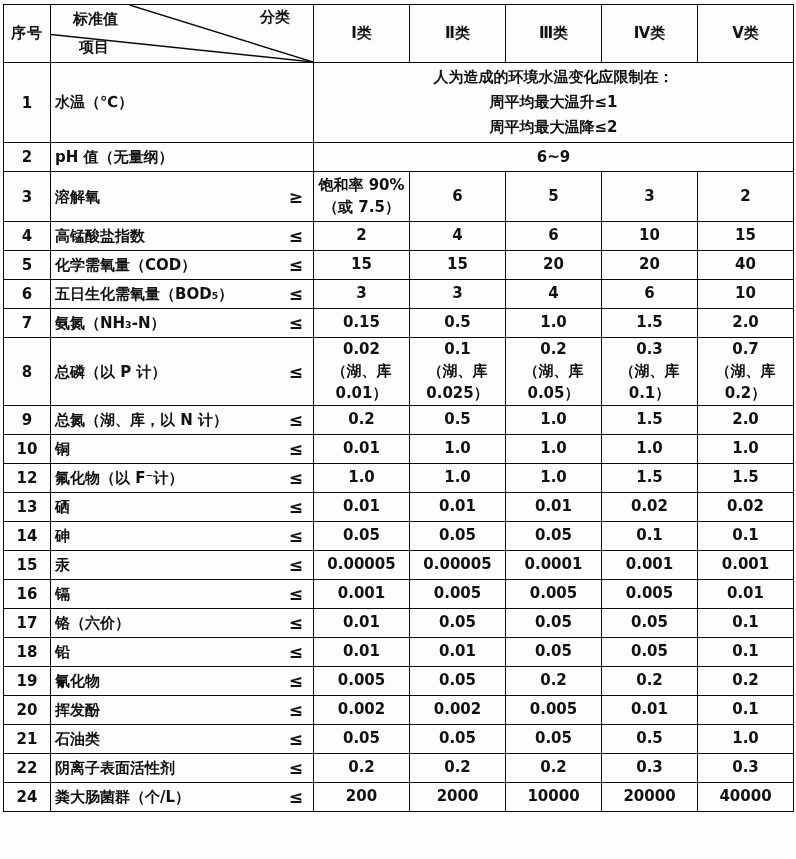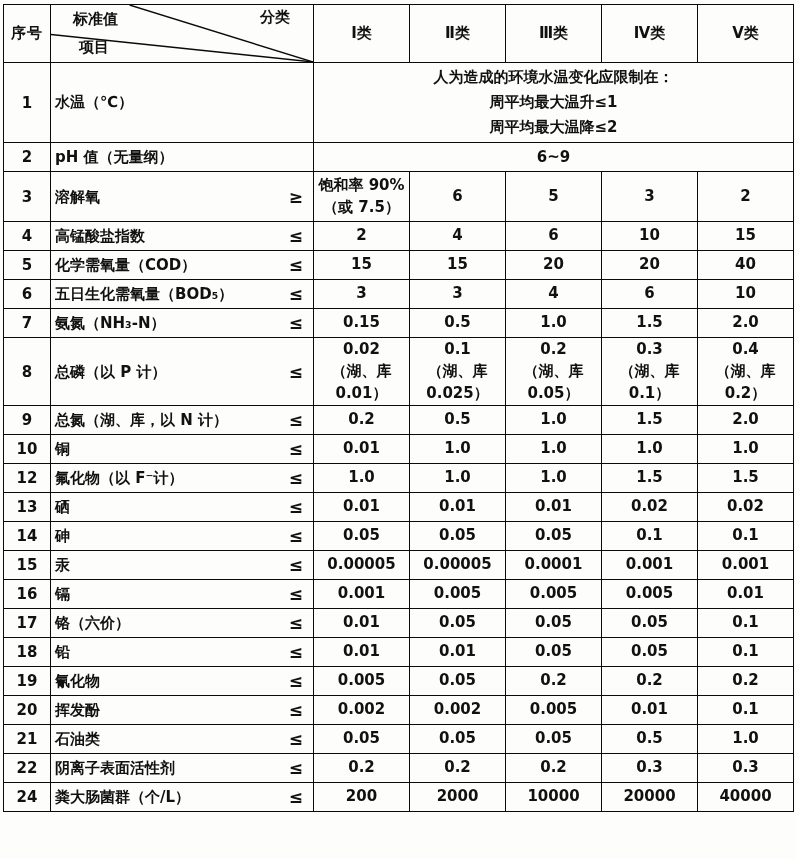--- a/index.html
+++ b/index.html
@@ -207,21 +207,21 @@
             </div>
           </td>
           <td class="value-cell">0.02
 （湖、库 0.01）</td>
           <td class="value-cell">0.1
 （湖、库 0.025）</td>
           <td class="value-cell">0.2
 （湖、库 0.05）</td>
           <td class="value-cell">0.3
 （湖、库 0.1）</td>
-          <td class="value-cell">0.4
+          <td class="value-cell">0.7
 （湖、库 0.2）</td>
         </tr>
         <tr class="row-sm">
           <td class="row-number">9</td>
           <td class="item-cell">
             <div class="item-flex">
               <span class="item-label">总氮（湖、库，以 N 计）</span>
               <span class="item-symbol">≤</span>
             </div>
           </td>

